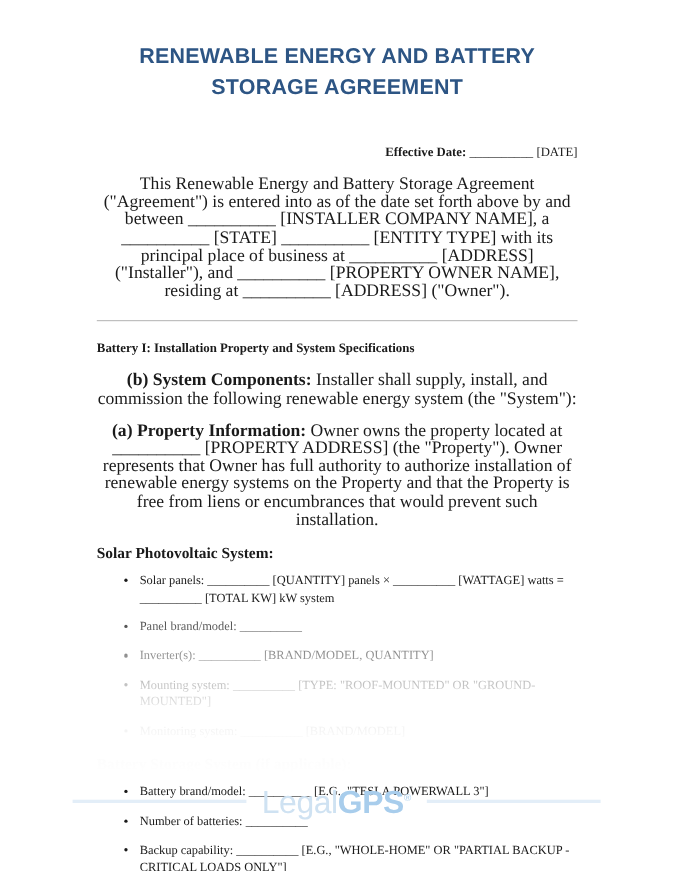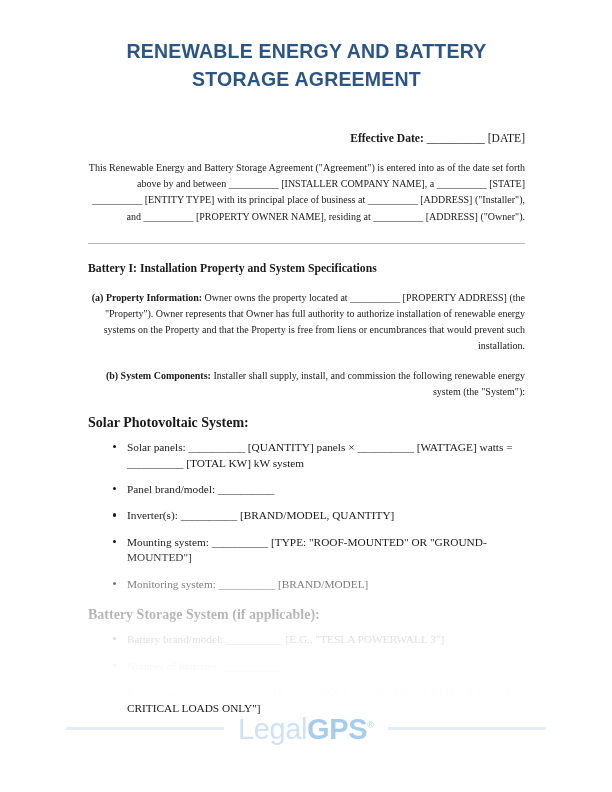--- a/index.html
+++ b/index.html
@@ -45,24 +45,24 @@
 
   .eff-date {
     margin-top: 38px;
     font-size: 11.6px;
     line-height: 16px;
     text-align: right;
   }
   .eff-date b { font-weight: bold; }
 
   p.body-para {
-    font-size: 10px;
+    font-size: 16px;
     line-height: 16.2px;
     margin: 13px 0 0 0;
-    text-align: right;
+    text-align: center;
   }
 
   hr.rule {
     border: none;
     border-top: 1px solid #b9b9b9;
     margin: 18px 0 0 0;
     height: 0;
   }
 
   h2.article-head {
@@ -179,23 +179,23 @@
       <b>Effective Date:</b>
       <span>__________ [DATE]</span>
     </div>
 
     <p class="body-para">This Renewable Energy and Battery Storage Agreement ("Agreement") is entered into as of the date set forth above by and between __________ [INSTALLER COMPANY NAME], a __________ [STATE] __________ [ENTITY TYPE] with its principal place of business at __________ [ADDRESS] ("Installer"), and __________ [PROPERTY OWNER NAME], residing at __________ [ADDRESS] ("Owner").</p>
 
     <hr class="rule">
 
     <h2 class="article-head">Battery I: Installation Property and System Specifications</h2>
 
+    <p class="body-para"><b>(b) System Components:</b><span> Installer shall supply, install, and commission the following renewable energy system (the "System"):</span></p>
+
     <p class="body-para"><b>(a) Property Information:</b><span> Owner owns the property located at __________ [PROPERTY ADDRESS] (the "Property"). Owner represents that Owner has full authority to authorize installation of renewable energy systems on the Property and that the Property is free from liens or encumbrances that would prevent such installation.</span></p>
-
-    <p class="body-para"><b>(b) System Components:</b><span> Installer shall supply, install, and commission the following renewable energy system (the "System"):</span></p>
 
     <div class="sub-head">Solar Photovoltaic System:</div>
 
     <ul class="bullets">
       <li><span class="dot"></span><span>Solar panels: __________ [QUANTITY] panels × __________ [WATTAGE] watts = __________ [TOTAL KW] kW system</span></li>
       <li><span class="dot"></span><span>Panel brand/model: __________</span></li>
       <li><span class="dot"></span><span>Inverter(s): __________ [BRAND/MODEL, QUANTITY]</span></li>
       <li><span class="dot"></span><span>Mounting system: __________ [TYPE: "ROOF-MOUNTED" OR "GROUND-MOUNTED"]</span></li>
       <li><span class="dot"></span><span>Monitoring system: __________ [BRAND/MODEL]</span></li>
     </ul>

